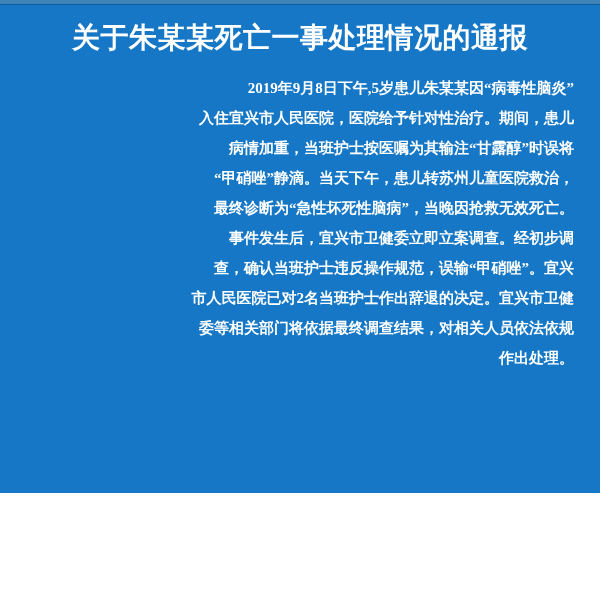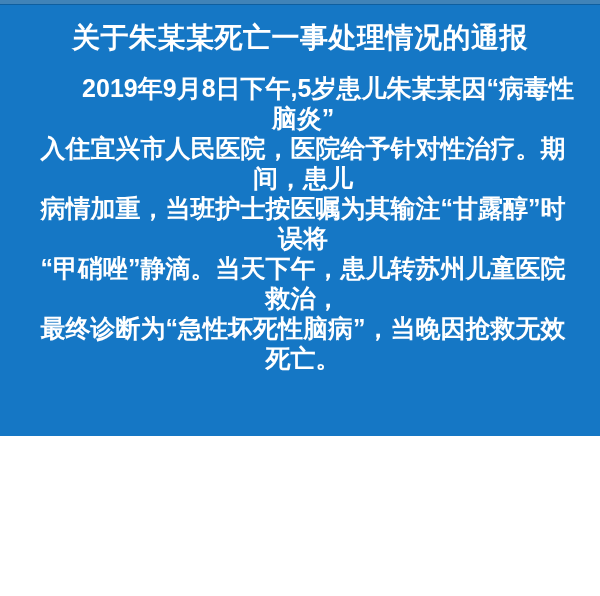--- a/index.html
+++ b/index.html
@@ -3,47 +3,47 @@
 <meta charset="utf-8">
 <style>
   html, body {
     margin: 0;
     padding: 0;
     background: #ffffff;
   }
   .page {
     position: relative;
     width: 600px;
-    height: 436px;
+    height: 493px;
     overflow: hidden;
     background: var(--bg, #1577c5);
     color: var(--fg, #ffffff);
-    font-family: Liberation Sans, sans-serif;
+    font-family: Liberation Serif, serif;
     font-weight: 700;
     -webkit-font-smoothing: antialiased;
   }
   .top-strip {
     height: 4px;
     background: var(--strip, #4083b8);
     border-bottom: 1px solid var(--strip-edge, #0e5fa0);
   }
   .title {
     margin: 14px 10px 0;
     text-align: center;
     font-size: 28px;
     line-height: 38px;
     font-weight: 700;
     letter-spacing: 0.5px;
   }
   .body-text {
     margin-top: 16px;
     padding: 0 26px 0 32px;
-    font-size: 25px;
+    font-size: 15px;
     line-height: 30px;
-    text-align: center;
+    text-align: right;
   }
   .para {
     margin: 0;
     white-space: pre-line; 
     word-break: break-all;
   }
 </style>
 </head>
 <body>
 
@@ -51,15 +51,20 @@
   <div class="top-strip"></div>
 
   <h1 class="title">关于朱某某死亡一事处理情况的通报</h1>
 
   <div class="body-text">
     <p class="para">　　2019年9月8日下午,5岁患儿朱某某因“病毒性脑炎”
 入住宜兴市人民医院，医院给予针对性治疗。期间，患儿
 病情加重，当班护士按医嘱为其输注“甘露醇”时误将
 “甲硝唑”静滴。当天下午，患儿转苏州儿童医院救治，
 最终诊断为“急性坏死性脑病”，当晚因抢救无效死亡。</p>
+    <p class="para">　　事件发生后，宜兴市卫健委立即立案调查。经初步调
+查，确认当班护士违反操作规范，误输“甲硝唑”。宜兴
+市人民医院已对2名当班护士作出辞退的决定。宜兴市卫健
+委等相关部门将依据最终调查结果，对相关人员依法依规
+作出处理。</p>
   </div>
 
 </div>
 
 </body></html>

